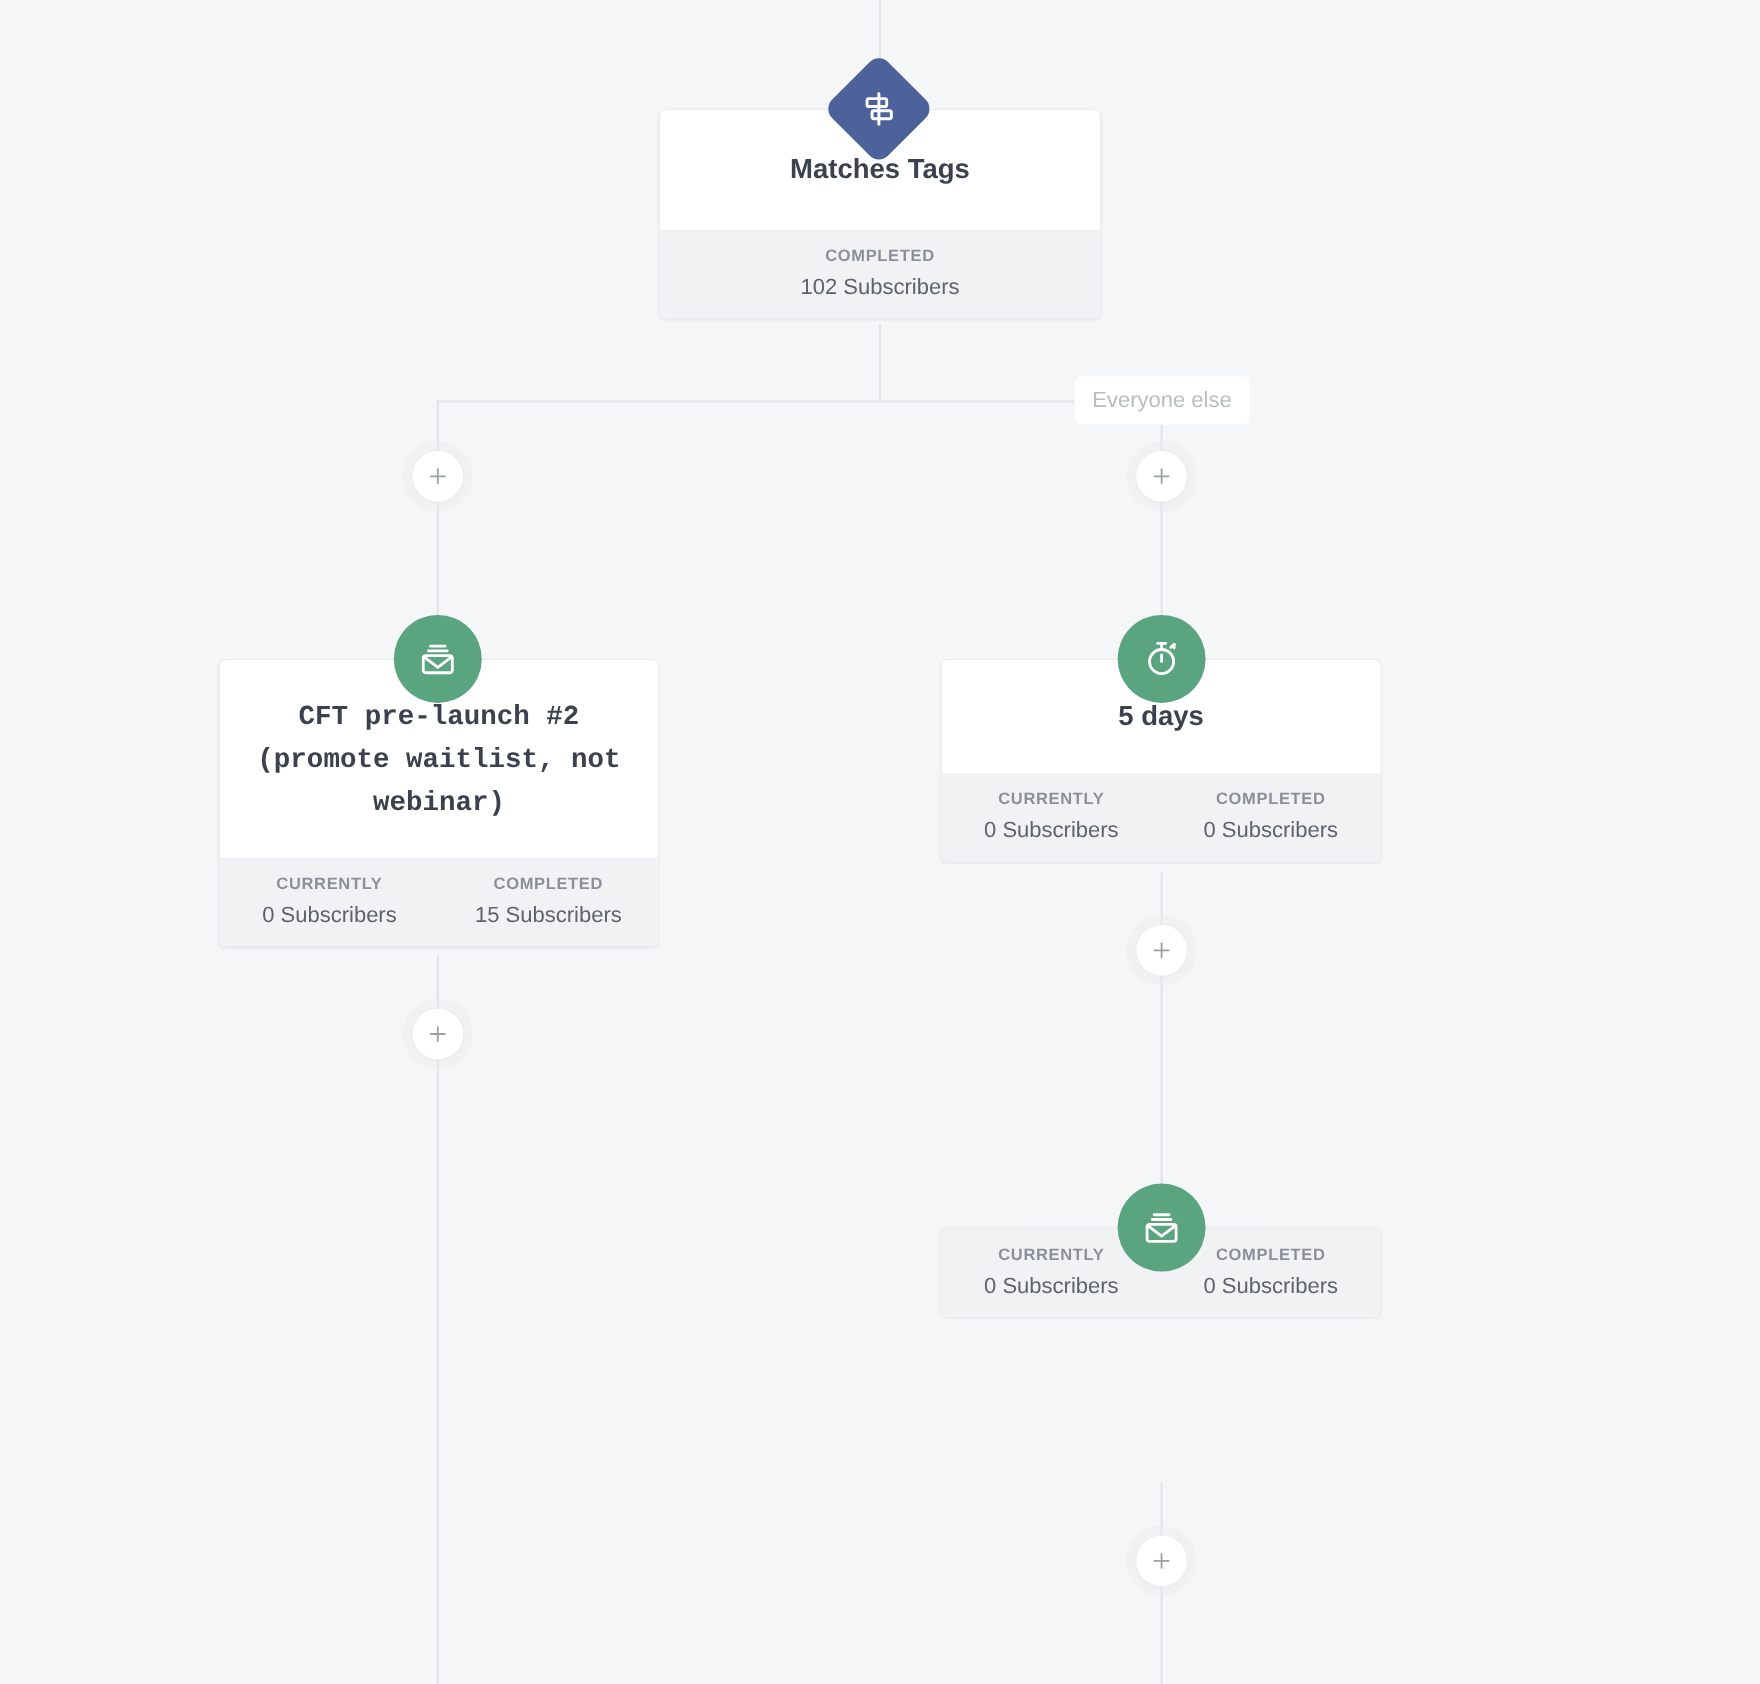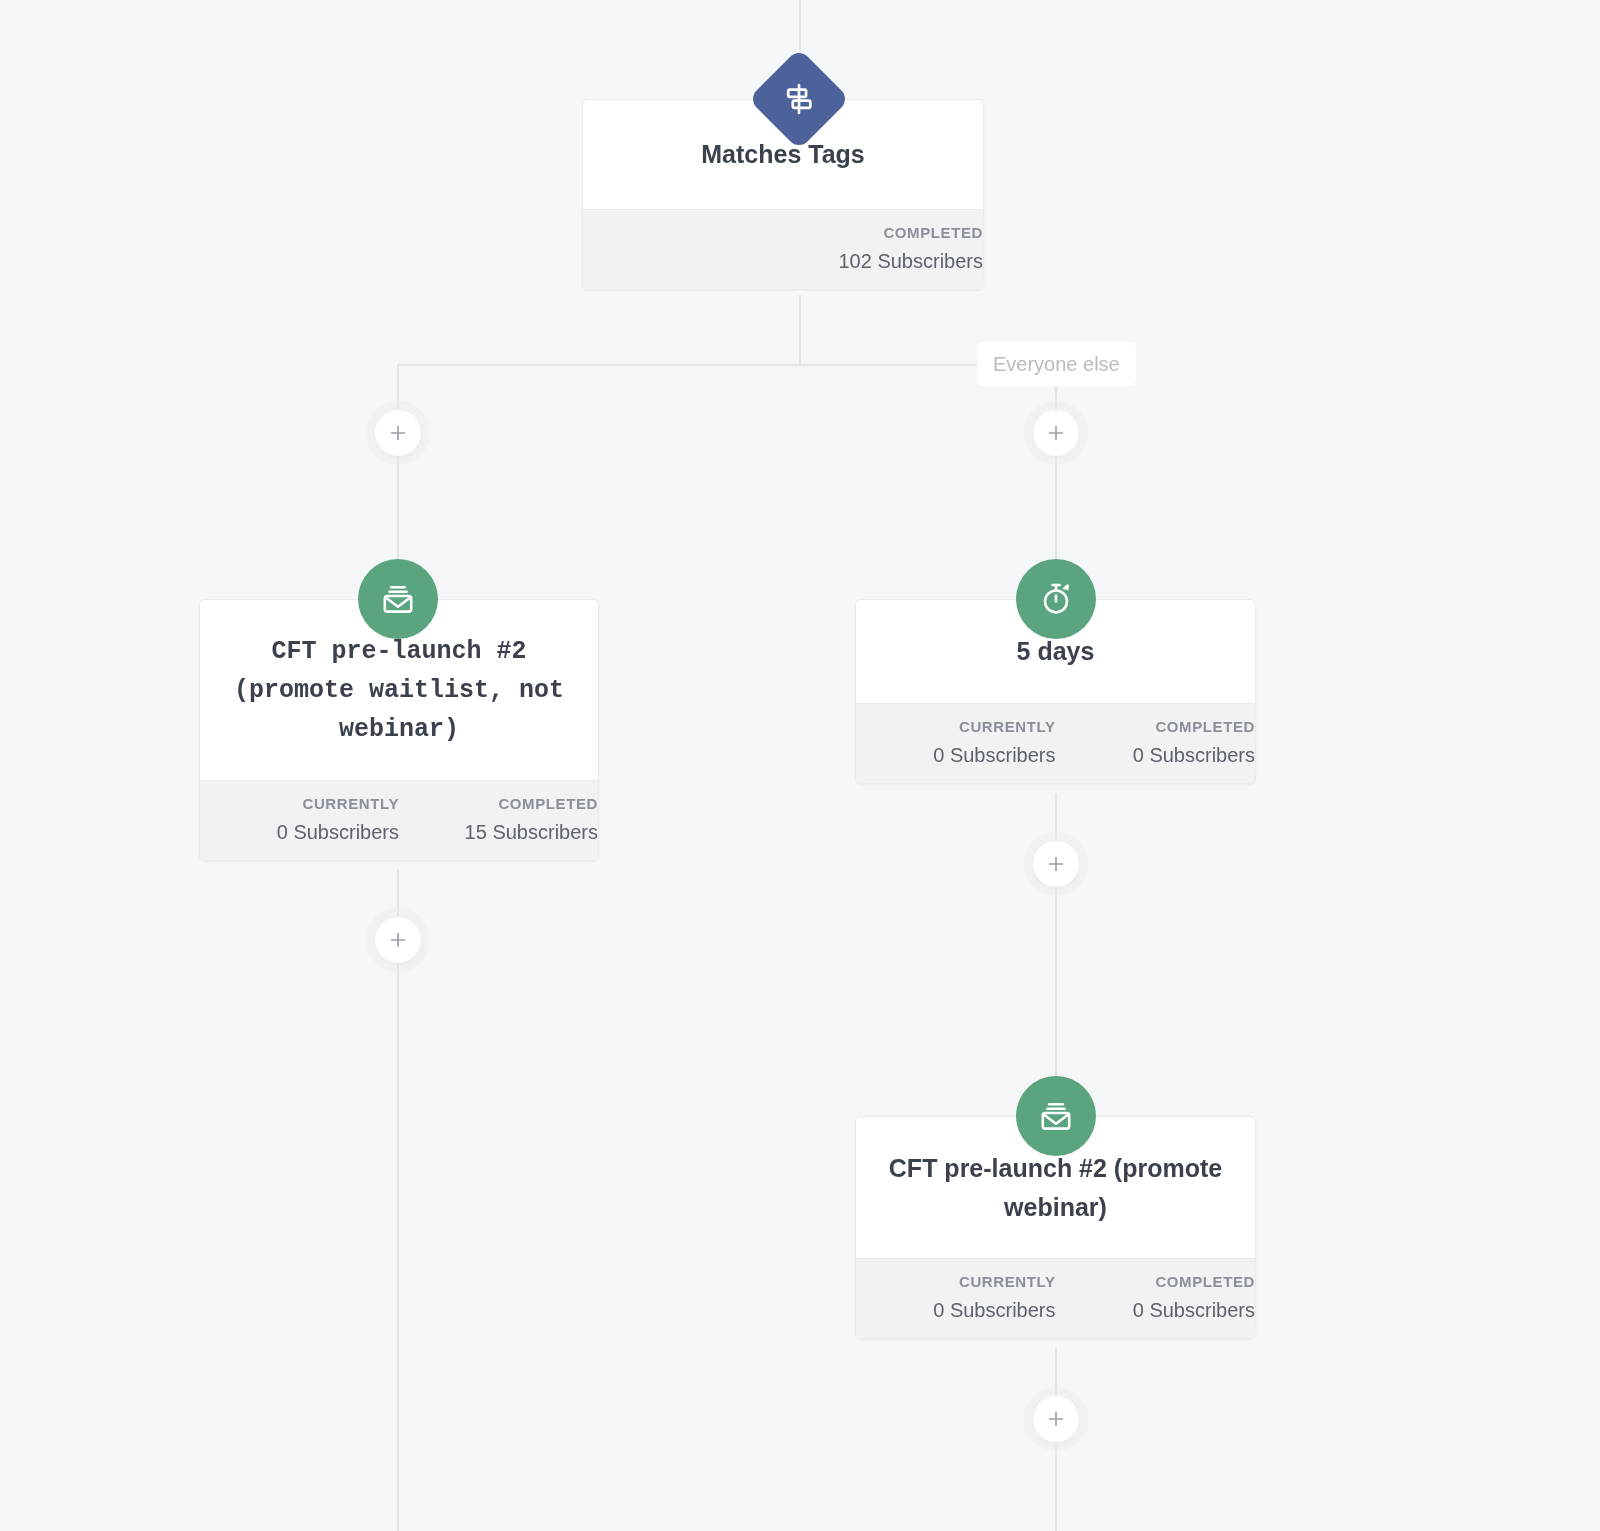--- a/index.html
+++ b/index.html
@@ -55,21 +55,21 @@
   }
   .node-stats {
     background: #f1f2f4;
     border-top: 1px solid #e9ebee;
     border-radius: 0 0 5px 5px;
     display: flex;
     padding: 14px 0 16px 0;
   }
   .stat {
     flex: 1 1 0;
-    text-align: right;
+    text-align: center;
   }
   .stat-label {
     font-size: 15px;
     font-weight: 700;
     letter-spacing: 0.6px;
     color: #8a9099;
     text-transform: uppercase;
     margin-bottom: 9px;
   }
   .stat-value {
@@ -159,21 +159,21 @@
 
   <div class="vline" style="left:1055px; top:1348px; height:183px;"></div>
 
   <div class="icon-diamond" style="left:763px; top:63px;">
     <svg width="34" height="34" viewBox="0 0 24 24" fill="none" stroke="#ffffff" stroke-width="1.9" stroke-linecap="round" stroke-linejoin="round">
       <line x1="12" y1="2.2" x2="12" y2="21.8"></line>
       <rect x="4.4" y="5.4" width="12.6" height="5.1" rx="1.2" fill="none"></rect>
       <rect x="7.6" y="13.2" width="12.4" height="5.1" rx="1.2" fill="none"></rect>
     </svg>
   </div>
-  <div class="node" style="left:582px; top:99px; width:402px;">
+  <div class="node" style="left:599px; top:99px; width:402px;">
     <div class="node-title" style="height:109px;">Matches Tags</div>
     <div class="node-stats">
       <div class="stat">
         <div class="stat-label">COMPLETED</div>
         <div class="stat-value">102 Subscribers</div>
       </div>
     </div>
   </div>
 
   <div class="branch-pill" style="left:977px; top:342px;">
@@ -254,21 +254,20 @@
 
   <div class="icon-circle" style="left:1016px; top:1076px;">
     <svg width="36" height="36" viewBox="0 0 24 24" fill="none" stroke="#ffffff" stroke-width="1.7" stroke-linecap="round" stroke-linejoin="round">
       <line x1="7.5" y1="4.2" x2="16.5" y2="4.2"></line>
       <line x1="6.3" y1="7.1" x2="17.7" y2="7.1"></line>
       <rect x="3.2" y="10" width="17.6" height="10.4" rx="1.6"></rect>
       <polyline points="3.6,10.8 12,17.1 20.4,10.8"></polyline>
     </svg>
   </div>
   <div class="node" style="left:855px; top:1116px; width:401px;">
-    <div class="node-title" style="height:141px;">CFT pre-launch #2 (promote webinar)</div>
     <div class="node-stats">
       <div class="stat">
         <div class="stat-label">CURRENTLY</div>
         <div class="stat-value">0 Subscribers</div>
       </div>
       <div class="stat">
         <div class="stat-label">COMPLETED</div>
         <div class="stat-value">0 Subscribers</div>
       </div>
     </div>

